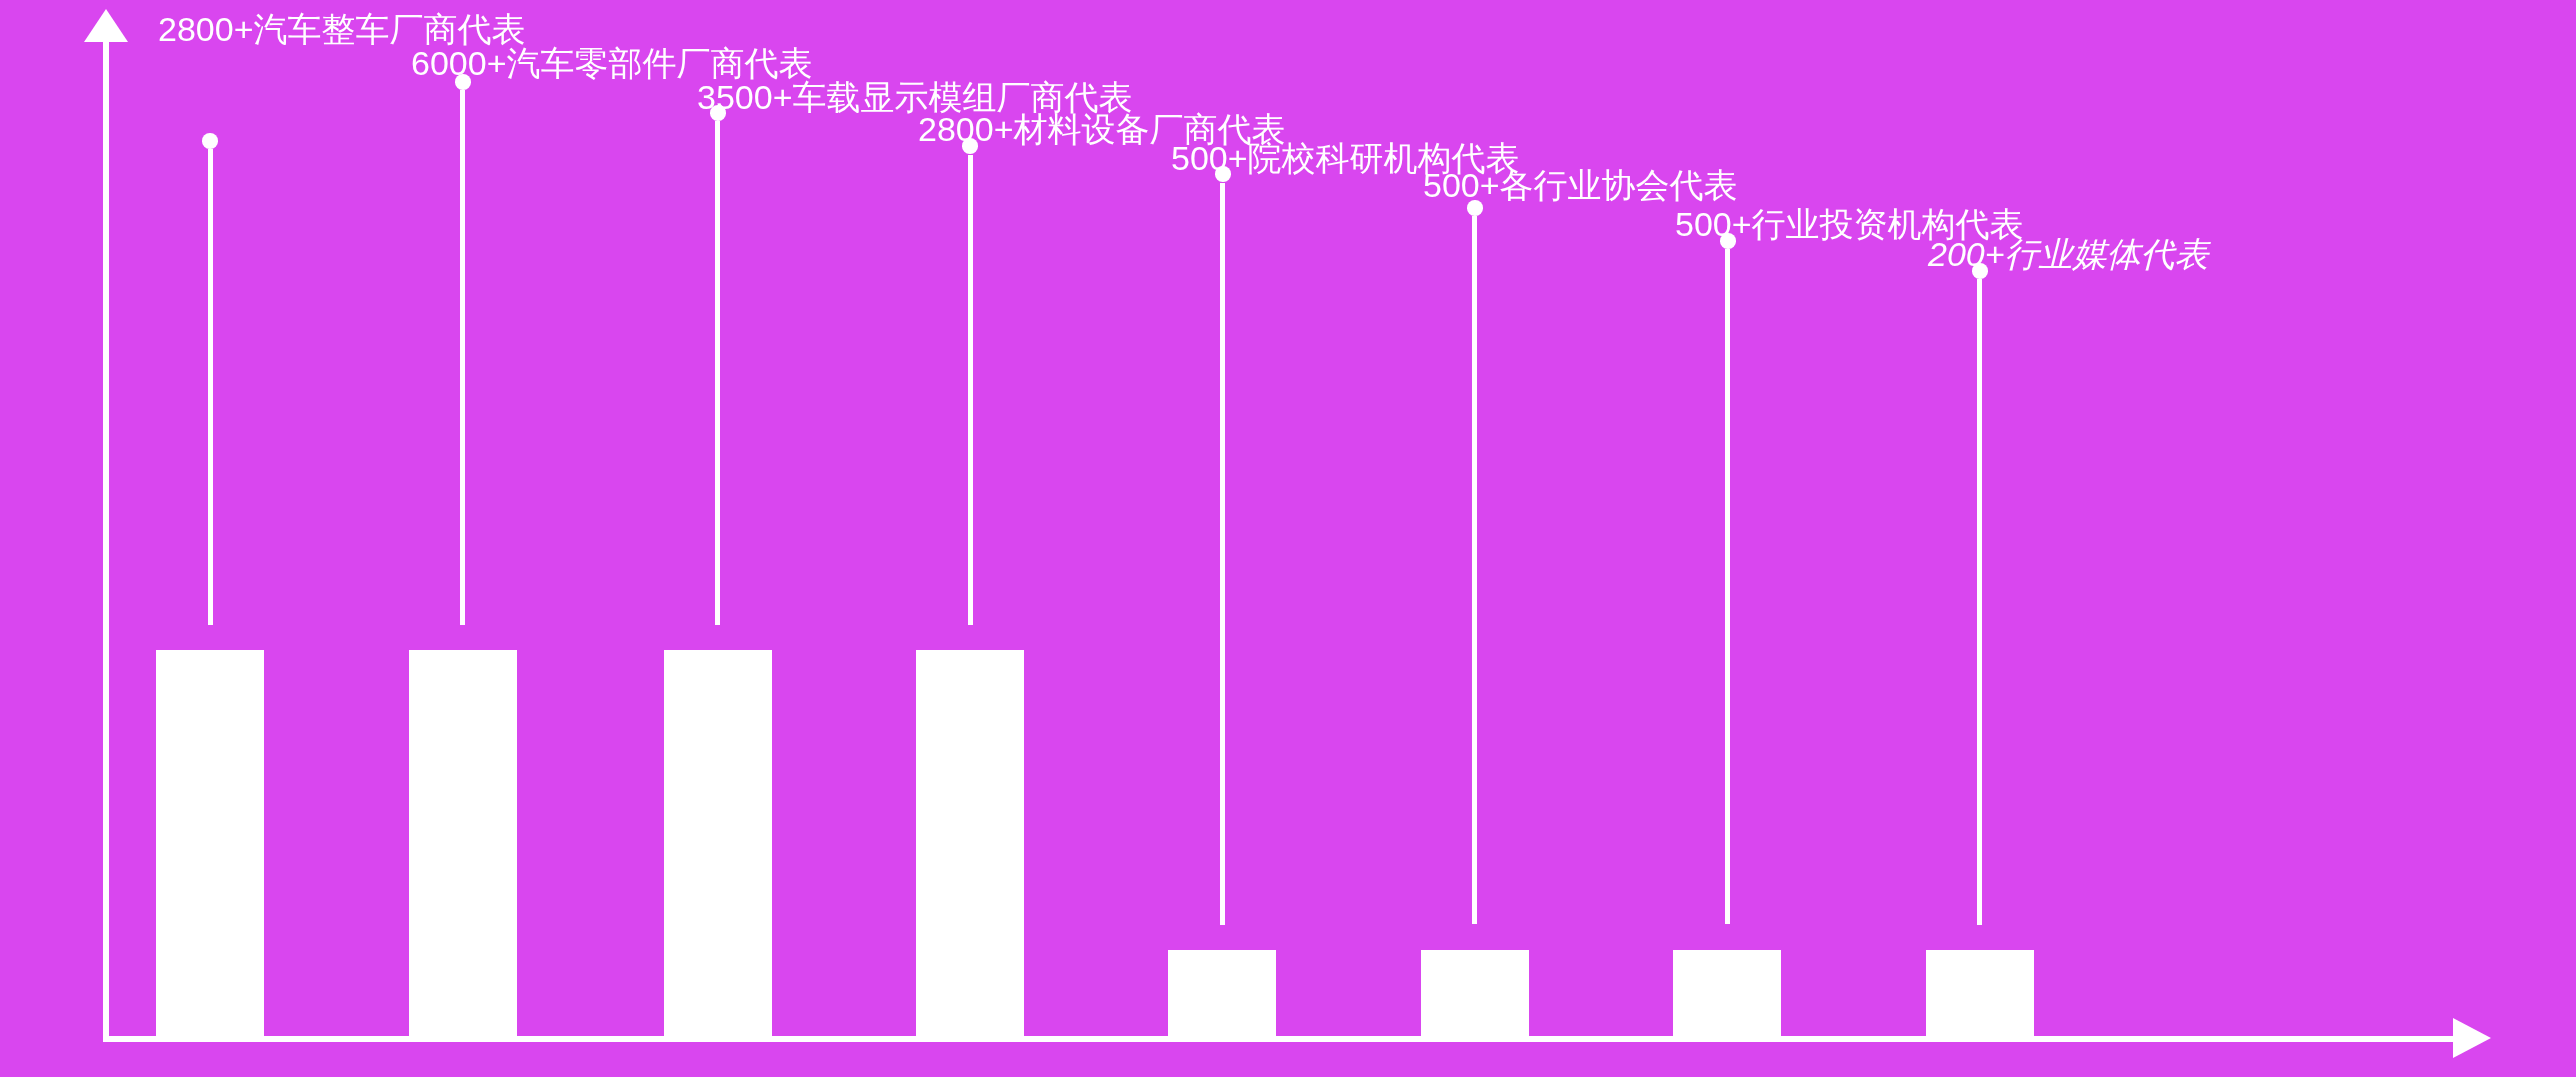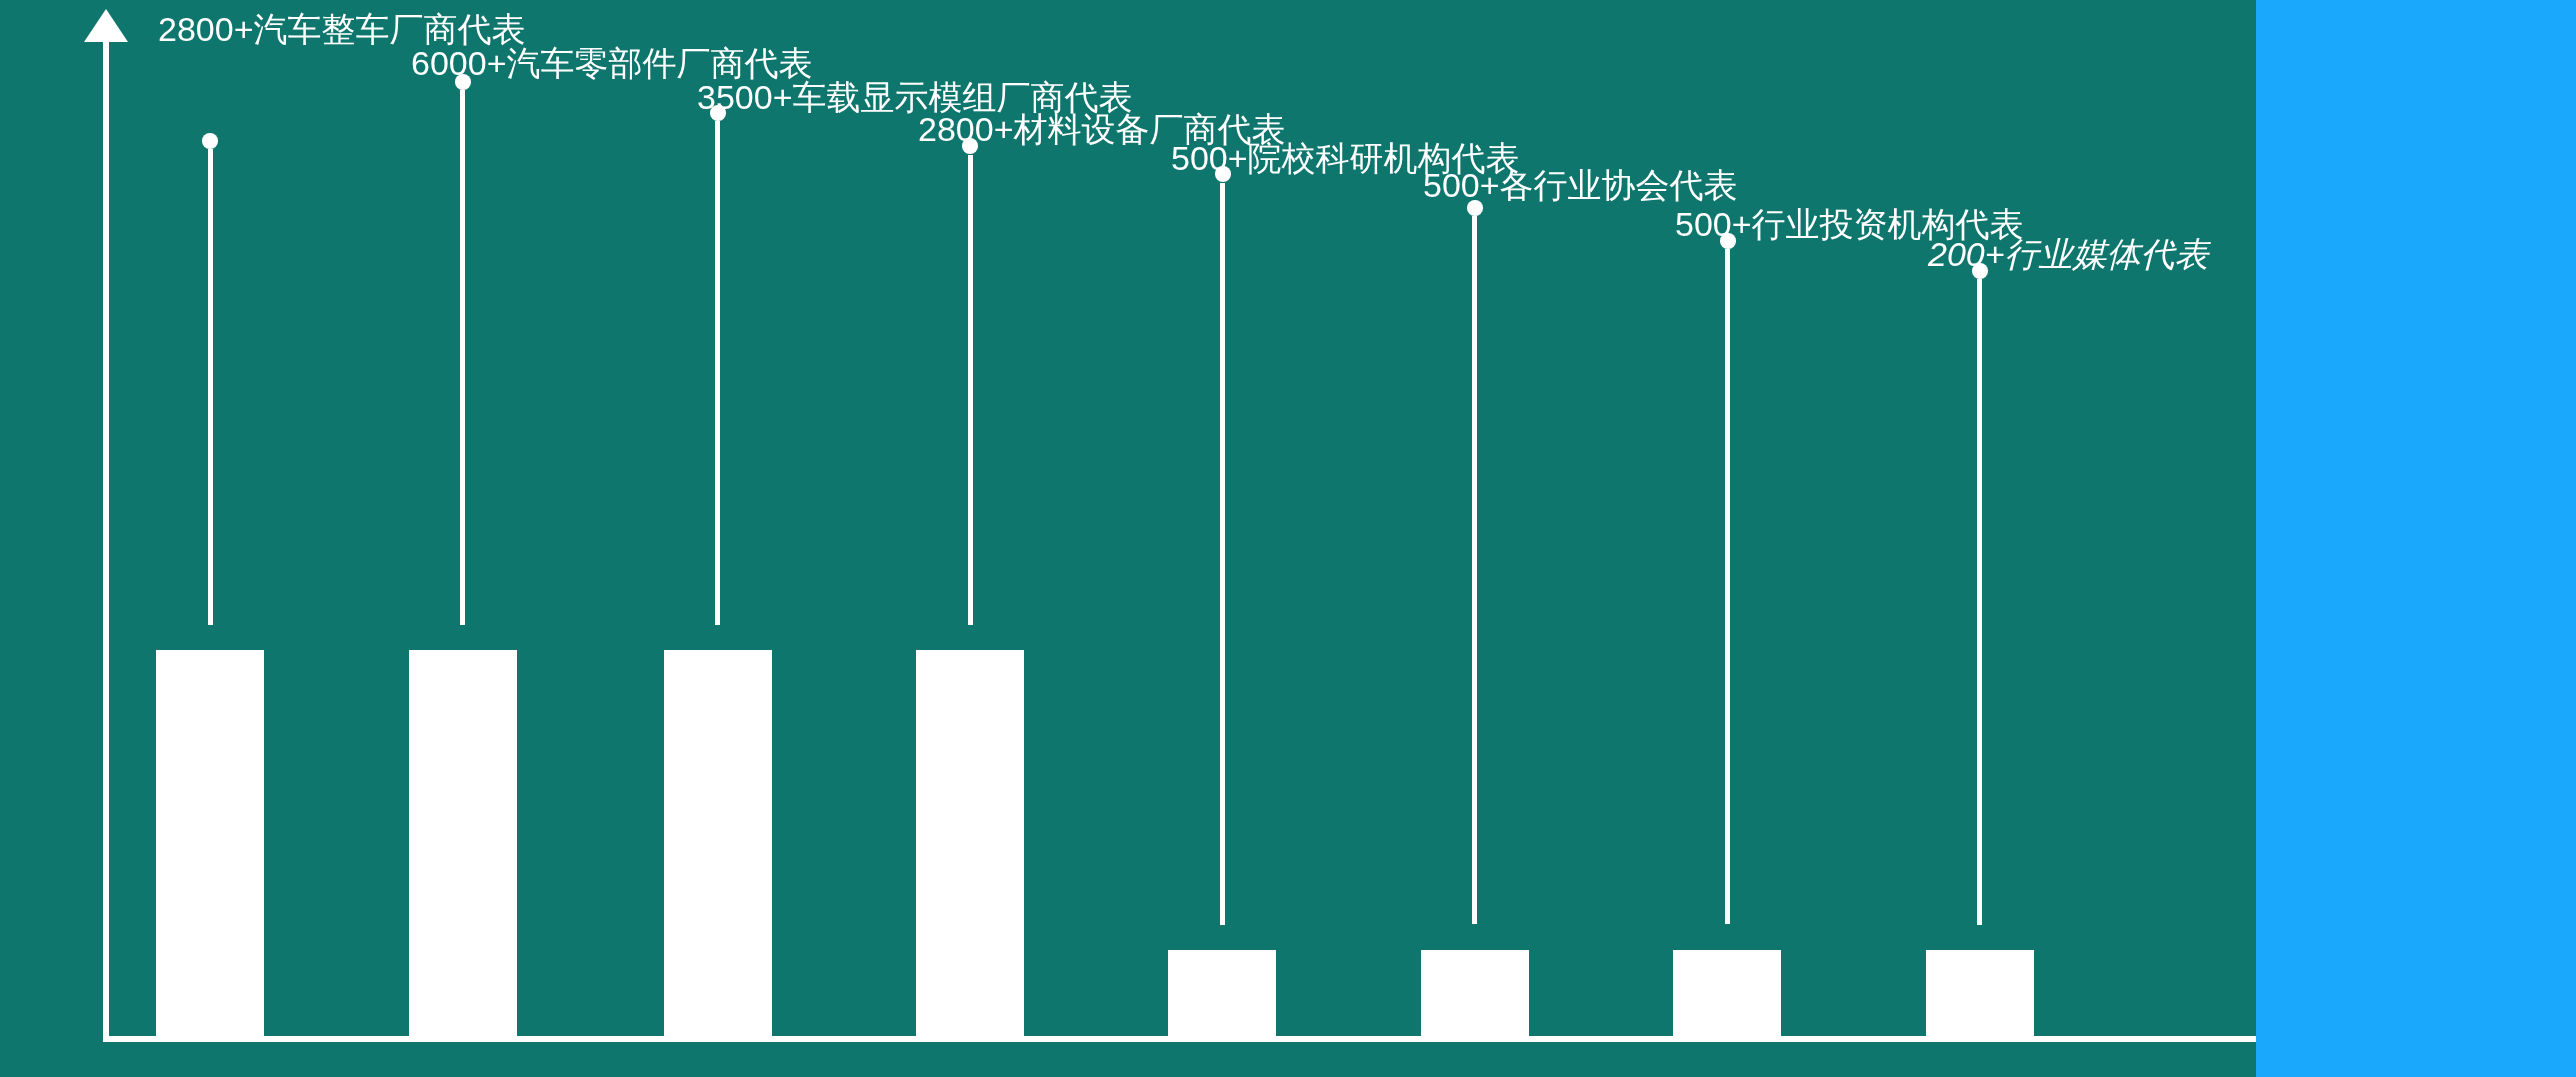--- a/index.html
+++ b/index.html
@@ -2,23 +2,23 @@
 <html style="font-size:8.2px"><head>
 <meta charset="utf-8">
 <style>
   html, body {
     margin: 0;
     padding: 0;
     background: #1aa8fd;
   }
   #stage {
     position: relative;
-    width: 2256px;
+    width: 2576px;
     height: 1078px;
-    background: #0f766e;
+    background: #d946ef;
     overflow: hidden;
     font-family: "Liberation Sans", "DejaVu Sans", sans-serif;
   }
   
   .axis-y-line {
     position: absolute;
     left: 103px;
     top: 39px;
     width: 5.7px;
     height: 1003px;

